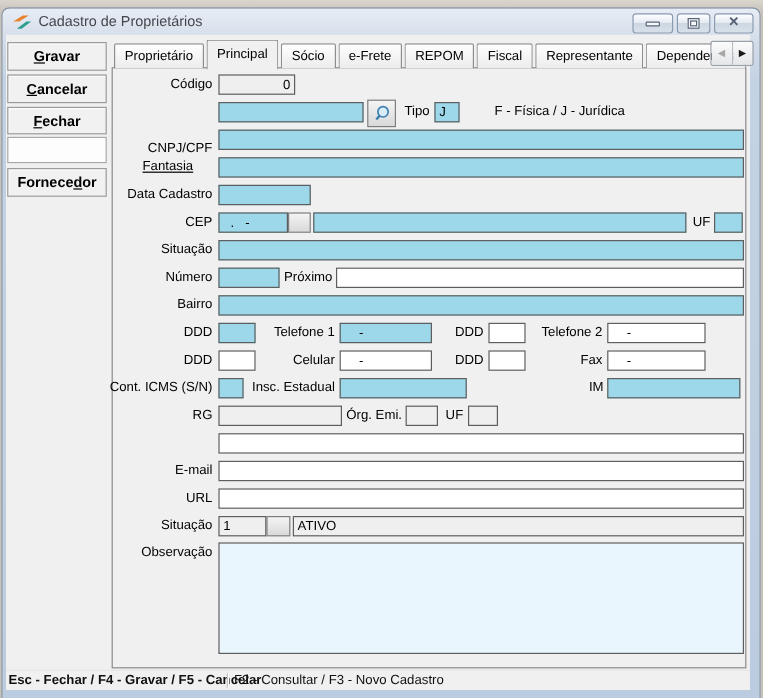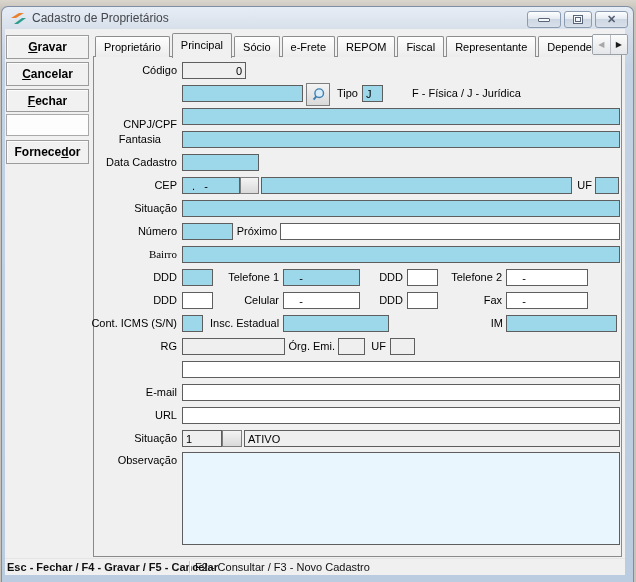--- a/index.html
+++ b/index.html
@@ -124,42 +124,42 @@
       <circle cx="8.2" cy="6.2" r="4.3" fill="#D8EDF8" stroke="#3E7FB1" stroke-width="1.4"></circle>
       <line x1="2.6" y1="12.6" x2="5.3" y2="9.4" stroke="#3E7FB1" stroke-width="2"></line>
     </svg>
   </button>
   <div class="lbl" style="left:300px;top:85px;width:58px;">Tipo</div>
   <input class="inp cyan" style="left: 362px; top: 85px; width: 21px;" value="J">
   <div class="hint" style="left:388px;top:85px;padding-left:24px;">F - Física / J - Jurídica</div>
 
   <input class="inp cyan" style="left: 182px; top: 108px; width: 438px;" value="">
 
-  <div class="lbl" style="left:24px;top:131px;width:137px;">Fantasia</div>
+  <div class="lbl" style="left:24px;top:131px;width:137px;text-decoration:underline;">Fantasia</div>
   <input class="inp cyan" style="left: 182px; top: 131px; width: 438px;" value="">
 
   <div class="lbl" style="left:40px;top:154px;width:137px;">Data Cadastro</div>
   <input class="inp cyan" style="left: 182px; top: 154px; width: 77px;" value="">
 
   <div class="lbl" style="left:40px;top:177px;width:137px;">CEP</div>
   <input class="inp cyan" style="left: 182px; top: 177px; width: 58px;" value="  .   -">
   <button class="mini-btn" style="left:240px;top:177px;width:19px;height:17px;"></button>
   <input class="inp cyan" style="left: 261px; top: 177px; width: 311px;" value="">
   <div class="lbl" style="left:560px;top:177px;width:32px;">UF</div>
   <input class="inp cyan" style="left: 595px; top: 177px; width: 24px;" value="">
 
   <div class="lbl" style="left:40px;top:200px;width:137px;">Situação</div>
   <input class="inp cyan" style="left: 182px; top: 200px; width: 438px;" value="">
 
   <div class="lbl" style="left:40px;top:223px;width:137px;">Número</div>
   <input class="inp cyan" style="left: 182px; top: 223px; width: 51px;" value="">
   <div class="lbl" style="left:228px;top:223px;width:49px;">Próximo</div>
   <input class="inp" style="left: 280px; top: 223px; width: 340px;" value="">
 
-  <div class="lbl" style="left:40px;top:246px;width:137px;font-family:Liberation Serif, serif;">Bairro</div>
+  <div class="lbl" style="left:40px;top:246px;width:137px;">Bairro</div>
   <input class="inp cyan" style="left: 182px; top: 246px; width: 438px;" value="">
 
   <div class="lbl" style="left:40px;top:269px;width:137px;">DDD</div>
   <input class="inp cyan" style="left: 182px; top: 269px; width: 31px;" value="">
   <div class="lbl" style="left:220px;top:269px;width:59px;">Telefone 1</div>
   <input class="inp cyan" style="left: 283px; top: 269px; width: 77px;" value="    -">
   <div class="lbl" style="left:365px;top:269px;width:38px;">DDD</div>
   <input class="inp" style="left: 407px; top: 269px; width: 31px;" value="">
   <div class="lbl" style="left:435px;top:269px;width:67px;">Telefone 2</div>
   <input class="inp" style="left: 506px; top: 269px; width: 82px;" value="    -">

